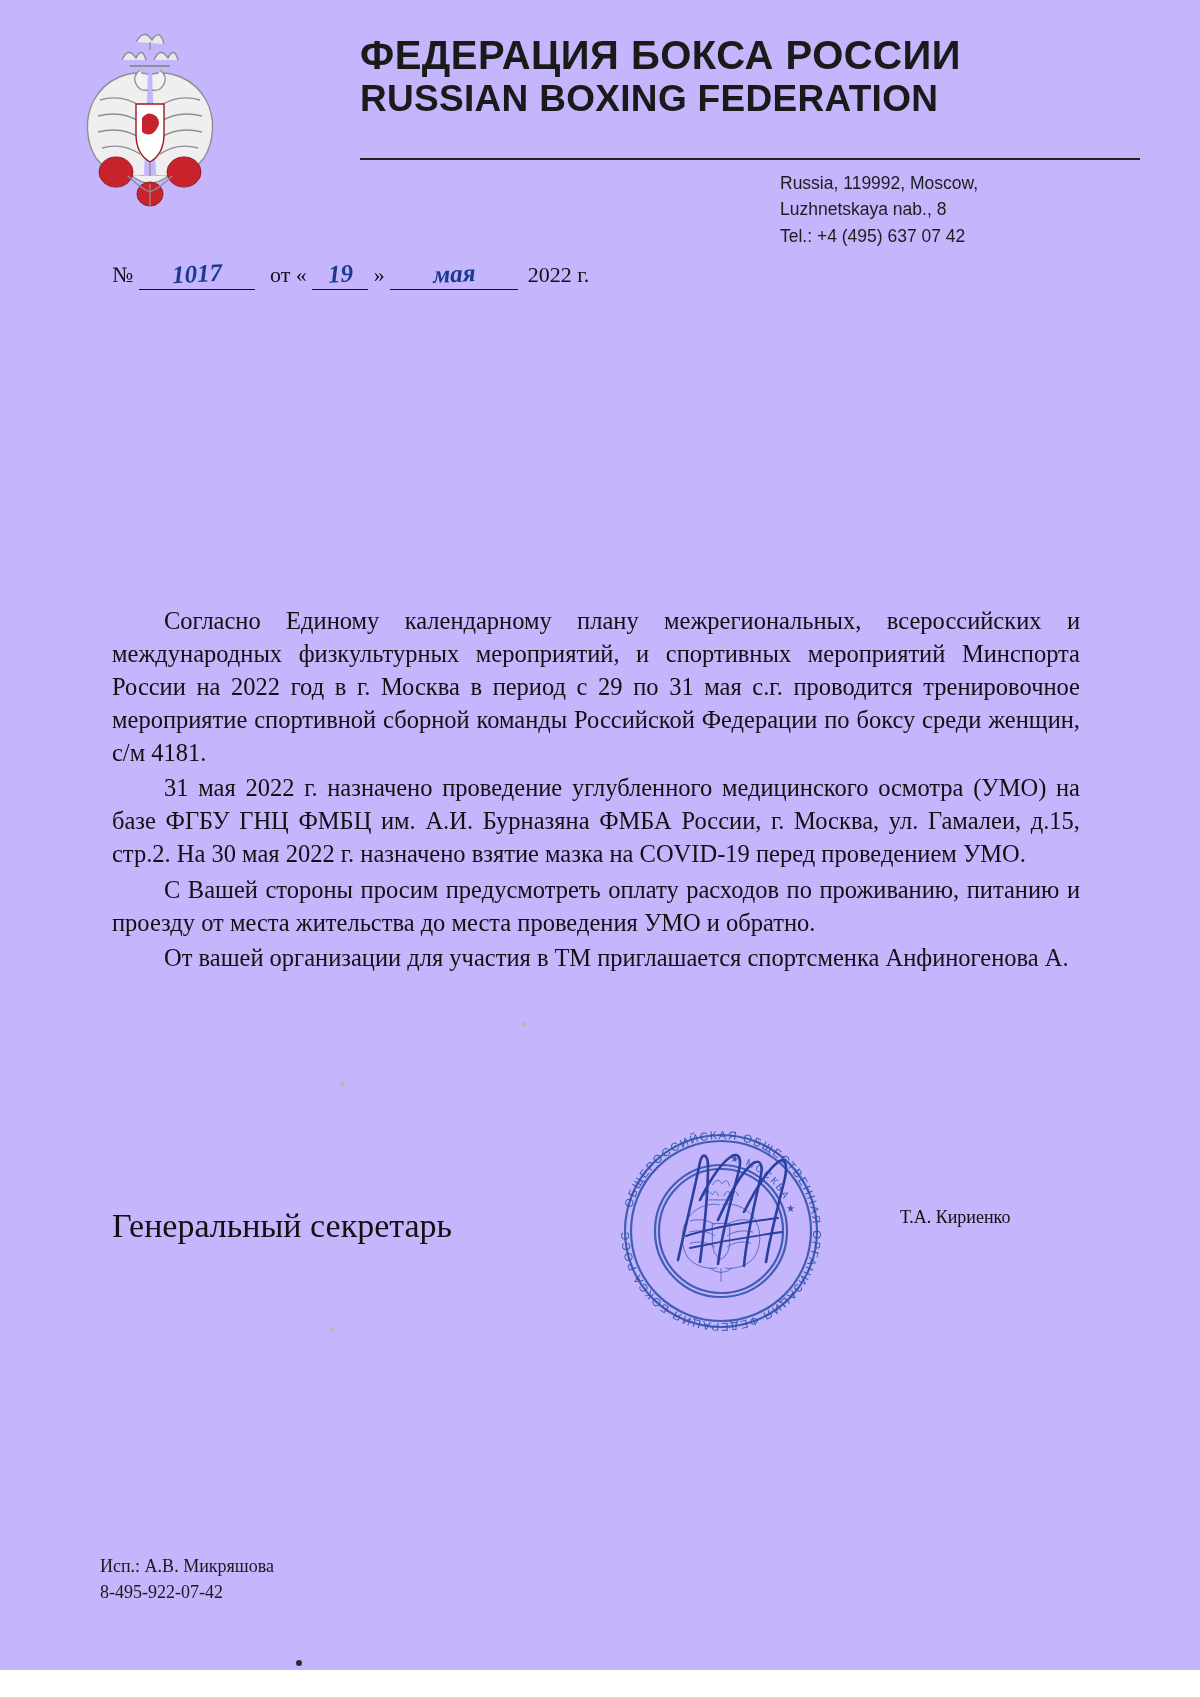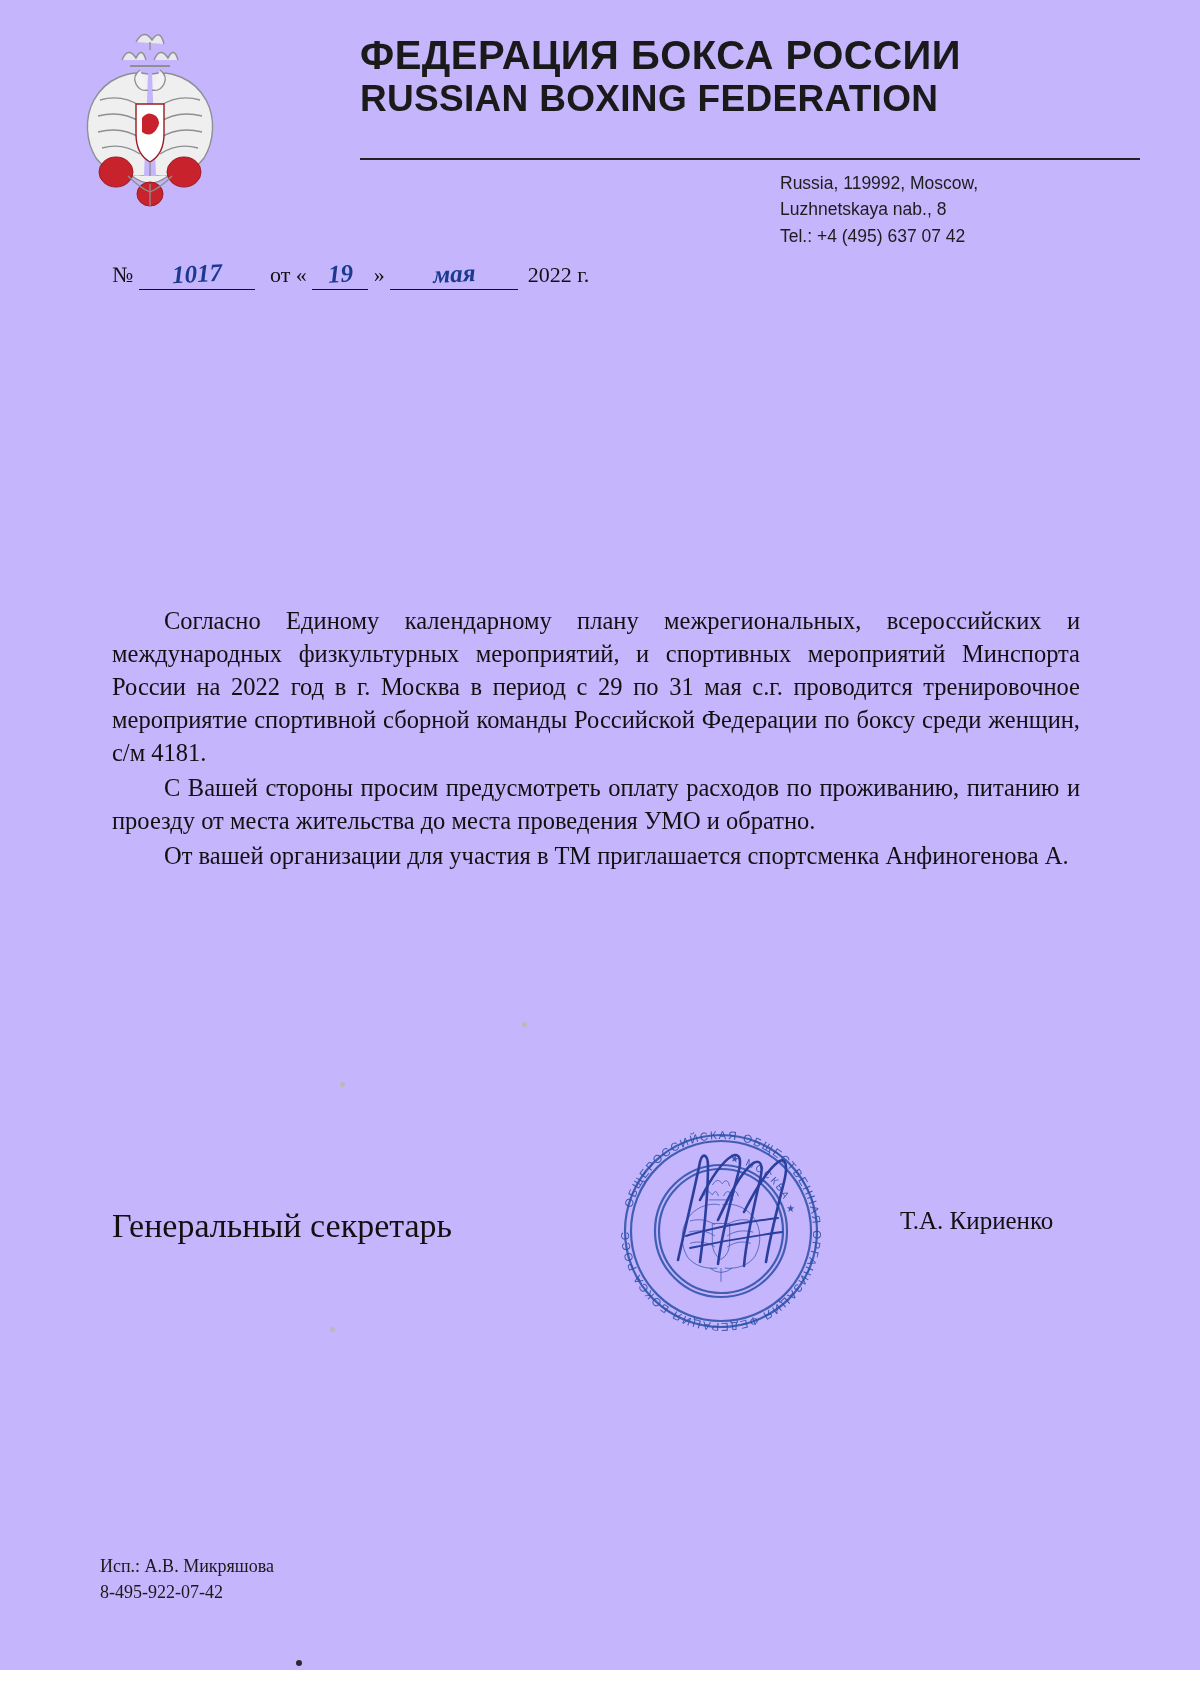--- a/index.html
+++ b/index.html
@@ -139,21 +139,21 @@
   .sig-title {
     position: absolute;
     left: 112px;
     top: 1207px;
     font-size: 34px;
   }
   .sig-name {
     position: absolute;
     left: 900px;
     top: 1207px;
-    font-size: 25px;
+    font-size: 18px;
     white-space: nowrap;
   }
 
   
   .stamp {
     position: absolute;
     left: 612px;
     top: 1122px;
     width: 218px;
     height: 218px;
@@ -254,20 +254,21 @@
     <span style="margin-left:10px">от «</span>
     <span class="ul-slot slot-day"><span class="hand">19</span></span>
     <span>»</span>
     <span class="ul-slot slot-month"><span class="hand">мая</span></span>
     <span style="margin-left:4px">2022 г.</span>
   </div>
 
 
   <div class="body-text">
     <p>Согласно Единому календарному плану межрегиональных, всероссийских и международных физкультурных мероприятий, и спортивных мероприятий Минспорта России на 2022 год в г. Москва в период с 29 по 31 мая с.г. проводится тренировочное мероприятие спортивной сборной команды Российской Федерации по боксу среди женщин, с/м 4181.</p>
+    <p>31 мая 2022 г. назначено проведение углубленного медицинского осмотра (УМО) на базе ФГБУ ГНЦ ФМБЦ им. А.И. Бурназяна ФМБА России, г. Москва, ул. Гамалеи, д.15,  стр.2.  На 30 мая 2022 г. назначено взятие мазка на COVID-19 перед проведением УМО.</p>
     <p>С Вашей стороны просим предусмотреть оплату расходов по проживанию, питанию и проезду от места жительства до места проведения УМО и обратно.</p>
     <p>От вашей организации для участия в ТМ приглашается спортсменка Анфиногенова А.</p>
   </div>
 
   <div class="sig-title">Генеральный секретарь</div>
   <div class="sig-name">Т.А. Кириенко</div>
 
   <div class="stamp">
     <svg viewBox="0 0 218 218" width="218" height="218">
       <defs>

